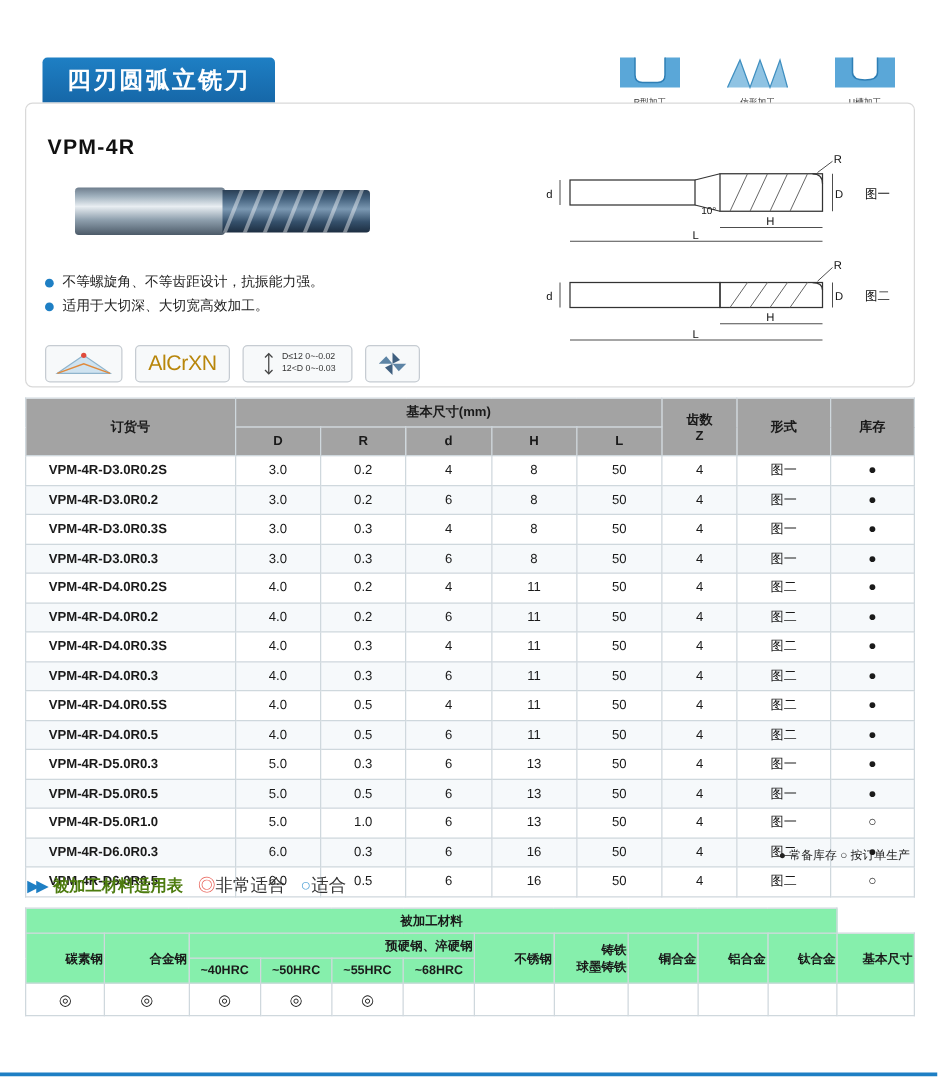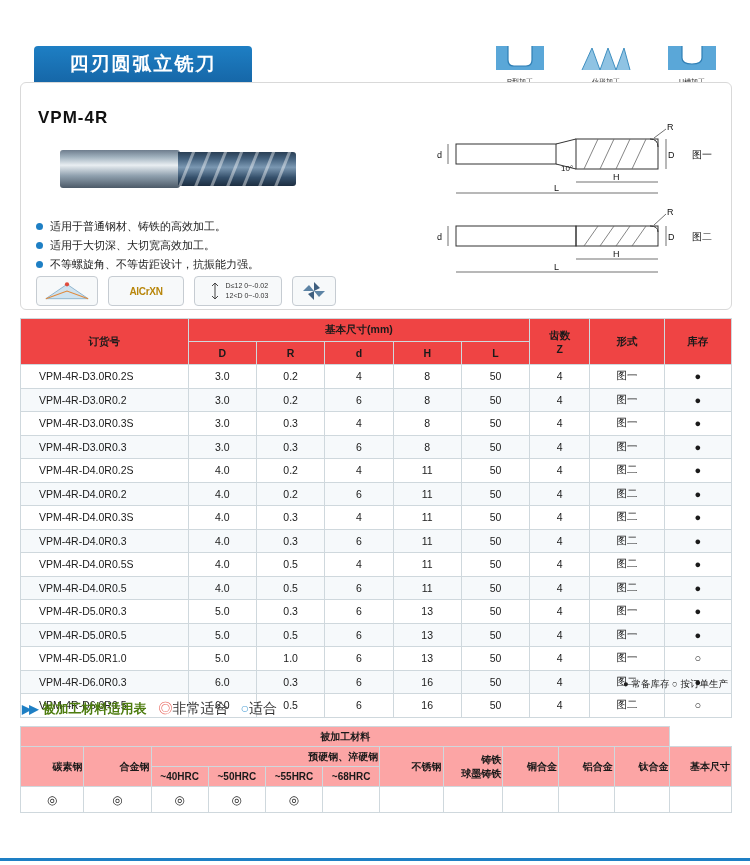--- a/index.html
+++ b/index.html
@@ -11,21 +11,21 @@
     color: #1a1a1a;
   }
   .page { position: relative; width: 750px; height: 865px; overflow: hidden; }
 
   
   .header-band {
     position: absolute; left: 0; top: 0; width: 750px; height: 96px;
   }
   .title-tab {
     position: absolute; left: 34px; top: 46px;
-    width: 218px; height: 36px;
+    width: 186px; height: 36px;
     background: linear-gradient(180deg,#1e7fc4 0%, #1667a8 100%);
     border-radius: 4px 4px 0 0;
     display: flex; align-items: center; justify-content: center;
   }
   .title-tab span {
     color: #fff; font-size: 19px; font-weight: bold; letter-spacing: 2px;
   }
   .header-icons {
     position: absolute; right: 28px; top: 38px;
     display: flex; gap: 26px;
@@ -75,63 +75,63 @@
   .badges { position: absolute; left: 36px; top: 276px; display: flex; align-items: center; gap: 10px; }
   .badge {
     height: 30px; border: 1px solid #c6ccd2; border-radius: 4px; background: #f7f9fa;
     display: flex; align-items: center; justify-content: center; padding: 0 6px;
     font-size: 8px; color: #333;
   }
   .badge.w1 { width: 62px; }
   .badge.w2 { width: 76px; }
   .badge.w3 { width: 88px; }
   .badge.w4 { width: 44px; }
-  .alcrxn { font-weight: bold; font-size: 10px; color: #b8860b; letter-spacing: -0.3px; }
+  .alcrxn { font-weight: normal; font-size: 17px; color: #b8860b; letter-spacing: -0.3px; }
   .tol { font-size: 7px; line-height: 10px; text-align: left; }
 
   
   .draw { position: absolute; font-size: 8px; color: #222; }
   .draw-1 { left: 418px; top: 124px; width: 300px; height: 74px; }
   .draw-2 { left: 418px; top: 206px; width: 300px; height: 74px; }
   .dlabel { position: absolute; right: 6px; top: 24px; font-size: 10px; color: #111; }
 
   
   table { border-collapse: collapse; }
   .spec {
     position: absolute; left: 20px; top: 318px; width: 712px;
     font-size: 10.5px;
   }
   .spec th, .spec td {
     border: 1px solid #cfd8dd; text-align: center; color: #1a1a1a;
   }
-  .spec thead th { background: #ef4444; font-weight: bold; height: 23px; }
+  .spec thead th { background: #a3a3a3; font-weight: bold; height: 23px; }
   .spec tbody td { height: 23.5px; background: #ffffff; }
   .spec tbody tr:nth-child(even) td { background: #f6f9fb; }
-  .spec .ordercol { text-align: left; padding-left: 18px; font-weight: normal; font-size: 10.5px; }
+  .spec .ordercol { text-align: left; padding-left: 18px; font-weight: bold; font-size: 10.5px; }
   .dot { font-size: 11px; color: #111; }
 
   .legend {
     position: absolute; right: 22px; top: 678px; font-size: 9.5px; color: #222;
   }
 
   
   .mat-head {
     position: absolute; left: 22px; top: 700px; display: flex; align-items: center; gap: 6px;
   }
   .chev { color: #1e7fc4; font-size: 12px; letter-spacing: -2px; font-weight: bold; }
   .mat-title { font-size: 13px; font-weight: bold; color: #4d7c0f; }
   .mat-legend { font-size: 14px; color: #333; margin-left: 6px; }
   .ring-red { color: #e8635a; }
   .ring-blue { color: #5aa7d8; }
 
   .mat {
     position: absolute; left: 20px; top: 726px; width: 712px; font-size: 10px;
   }
   .mat th, .mat td { border: 1px solid #cfd8dd; text-align: center; color: #1a1a1a; }
-  .mat thead th { background: #fca5a5; font-weight: bold; }
+  .mat thead th { background: #86efac; font-weight: bold; }
   .mat .r1 th { height: 20px; }
   .mat .r2 th { height: 20px; text-align: right; }
   .mat .r3 th { height: 20px; }
   .mat tbody td { height: 26px; background: #fff; }
   .o-red { color: #e8635a; font-size: 12px; }
   .o-blue { color: #5aa7d8; font-size: 12px; }
 
   .bottom-rule {
     position: absolute; left: 0; top: 858px; width: 750px; height: 3px; background: #1e7fc4;
   }
@@ -191,23 +191,22 @@
         <i style="left:38px"></i>
       <i style="left:54px"></i>
         <i style="left:70px"></i>
         <i style="left:86px"></i>
         <i style="left:102px"></i>
     </div>
   </div>
 
   <div class="bullets">
     <ul>
-      <li>适用于普通钢材、铸铁的高效加工。</li>
+      <li>不等螺旋角、不等齿距设计，抗振能力强。</li>
       <li>适用于大切深、大切宽高效加工。</li>
-      <li>不等螺旋角、不等齿距设计，抗振能力强。</li>
     </ul>
   </div>
 
   <div class="badges">
     <div class="badge w1">
       <svg width="50" height="22" viewBox="0 0 50 22">
         <path d="M3,19 L25,4 L47,19 Z" fill="#cfe3f0" stroke="#8fb4cc" stroke-width="1"></path>
         <path d="M3,19 L25,11 L47,19" fill="none" stroke="#e08a3c" stroke-width="1.2"></path>
         <circle cx="25" cy="4" r="2.2" fill="#e04b3c"></circle>
       </svg>

